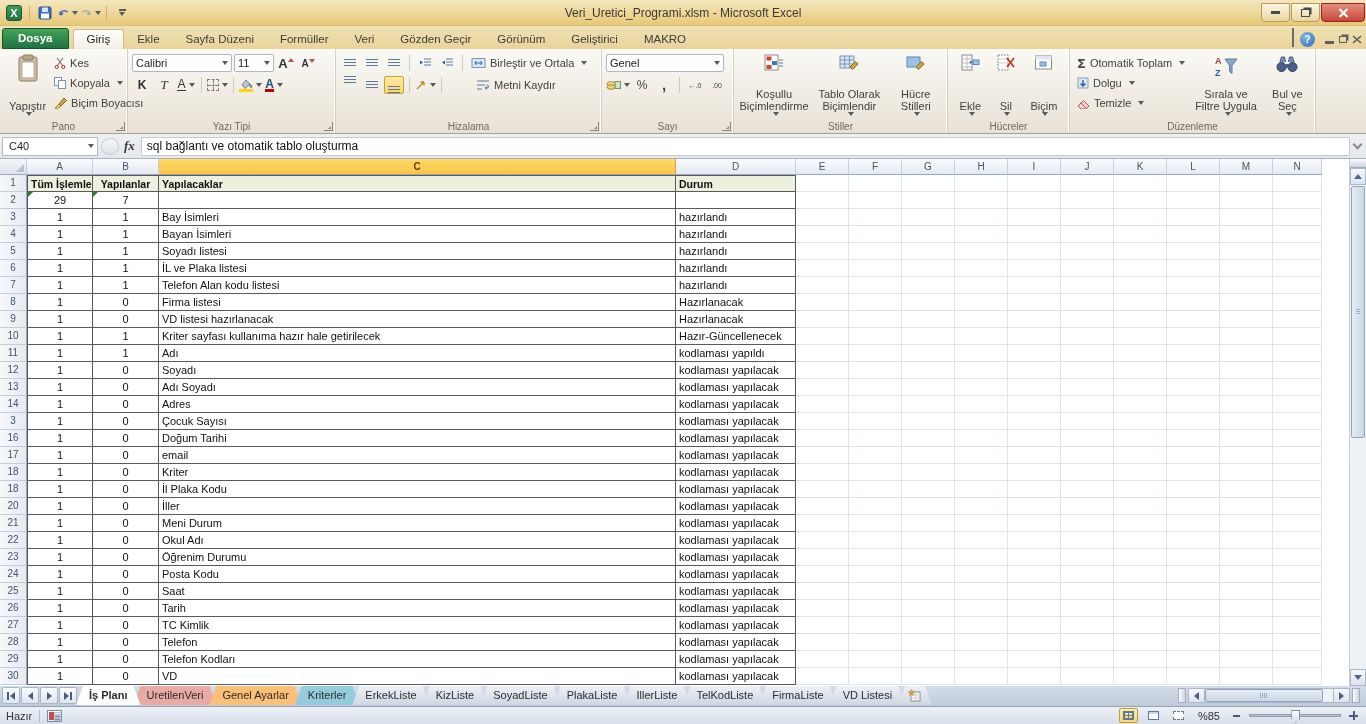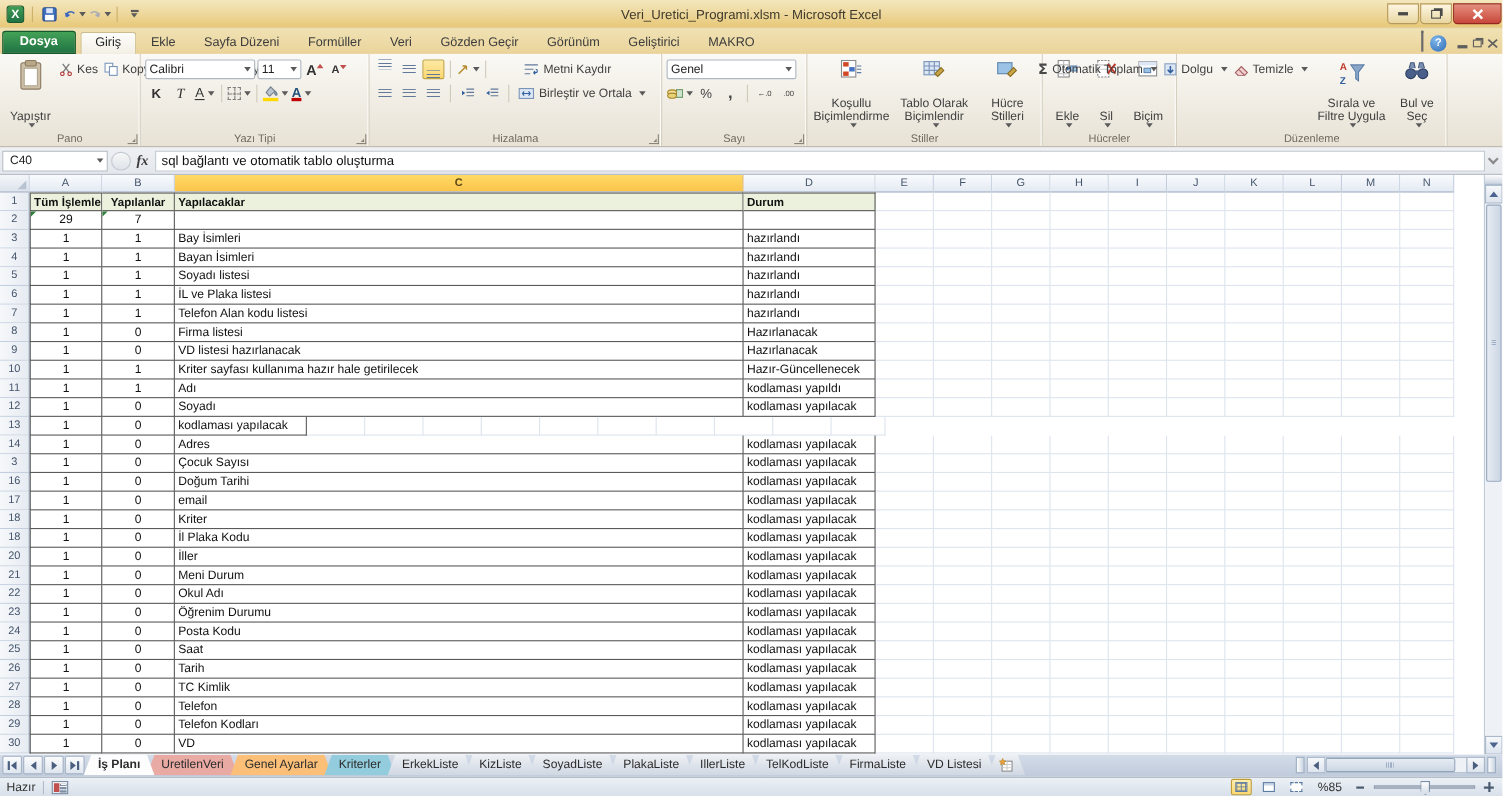--- a/index.html
+++ b/index.html
@@ -36,21 +36,21 @@
 
   
   .ribbon{height:85px;background:linear-gradient(180deg,#faf9f5,#f0ece3 55%,#e8e2d5);border-bottom:1px solid #a8a193;display:flex}
   .rgroup{position:relative;border-right:1px solid #d5cfc0;box-shadow:inset -2px 0 0 -1px #fdfdfb;padding:3px 4px 14px}
   .glabel{position:absolute;bottom:1px;left:0;right:0;text-align:center;font-size:10px;color:#6e6a60}
   .launcher{position:absolute;right:2px;bottom:2px;width:9px;height:9px;border-left:1px solid #8a8577;border-top:1px solid #8a8577;transform:rotate(180deg)}
   .launcher:after{content:"";position:absolute;left:1px;top:1px;width:0;height:0;border-top:3px solid #8a8577;border-right:3px solid transparent}
   .gbody{display:flex;height:66px}
   .bigbtn{display:flex;flex-direction:column;align-items:center;justify-content:flex-start;font-size:11px;color:#3f3f3f;padding:2px 5px;border-radius:3px;text-align:center;line-height:12px}
   .sbtn{display:flex;align-items:center;gap:4px;font-size:11px;color:#3f3f3f;height:20px;padding:0 3px;white-space:nowrap}
-  .smallcol{display:flex;flex-direction:row;justify-content:flex-end;padding-top:1px}
+  .smallcol{display:flex;flex-direction:column;justify-content:flex-start;padding-top:1px}
   .iconbtn{display:flex;align-items:center;justify-content:center;min-width:20px;height:18px;border-radius:2px}
   .iconbtn.active{background:linear-gradient(#fde9a2,#fbd771);border:1px solid #c2a33c}
   .combo{background:#fff;border:1px solid #aeb7c2;height:18px;display:flex;align-items:center;font-size:11px;color:#222;padding:0 3px;border-radius:2px}
   .combo .dd{margin-left:auto}
   .bars{display:inline-block;width:12px;height:9px;background-image:repeating-linear-gradient(to bottom,#61789b 0,#61789b 1px,transparent 1px,transparent 3px)}
   .bars-b{height:7px;align-self:flex-end}
   .rowline{display:flex;align-items:center;gap:2px;height:22px}
   .vsep{width:1px;height:16px;background:#d0cabb;margin:0 3px}
   .letter-b{font-weight:bold;font-size:12px;color:#333}
   .letter-i{font-style:italic;font-family:"Liberation Serif",serif;font-size:13px;color:#333}
@@ -320,20 +320,53 @@
         </div>
       </div>
       <div class="glabel">Yazı Tipi</div>
       <span class="launcher"></span>
     </div>
 
     <div class="rgroup" style="width:266px">
       <div style="display:flex;flex-direction:column">
         <div class="rowline">
           <span class="iconbtn">
+              <span class="bars"></span>
+            </span>
+          <span class="iconbtn">
+              <span class="bars"></span>
+            </span>
+          <span class="iconbtn">
+              <span class="bars"></span>
+            </span>
+          <span class="vsep"></span>
+          <span class="iconbtn">
+              <svg width="13" height="10" viewBox="0 0 13 10">
+                <path d="M5 1 h7 M5 4 h7 M5 7 h7" stroke="#61789b"></path>
+                <path d="M4 4.5 L1 2.5 v4 Z" fill="#2f5f9e"></path>
+              </svg>
+            </span>
+          <span class="iconbtn">
+              <svg width="13" height="10" viewBox="0 0 13 10">
+                <path d="M5 1 h7 M5 4 h7 M5 7 h7" stroke="#61789b"></path>
+                <path d="M1 4.5 L4 2.5 v4 Z" fill="#2f5f9e"></path>
+              </svg>
+            </span>
+          <span class="vsep"></span>
+          <span class="sbtn">
+            <svg width="15" height="12" viewBox="0 0 15 12">
+                <rect x="1" y="1.5" width="13" height="9" fill="#dce6f4" stroke="#7a94b8"></rect>
+                <path d="M4 6 h7 M5.5 4 L4 6 L5.5 8 M9.5 4 L11 6 L9.5 8" stroke="#2f5f9e" fill="none"></path>
+              </svg>
+            <span>Birleştir ve Ortala</span>
+              <span class="dd"></span>
+          </span>
+        </div>
+        <div class="rowline">
+          <span class="iconbtn">
               <span class="bars" style="align-self:flex-start"></span>
             </span>
           <span class="iconbtn">
               <span class="bars"></span>
             </span>
           <span class="iconbtn active">
               <span class="bars bars-b"></span>
             </span>
           <span class="vsep"></span>
           <span class="iconbtn">
@@ -342,53 +375,20 @@
               </svg>
               <span class="dd"></span>
             </span>
           <span class="vsep"></span>
           <span class="sbtn" style="margin-left:26px">
             <svg width="14" height="12" viewBox="0 0 14 12">
                 <path d="M1 2 h12 M1 6 h8 M1 10 h5" stroke="#61789b"></path>
                 <path d="M11 6 c2 0 2 3 0 3 h-2 M9 9 l1.5-1.5 M9 9 l1.5 1.5" stroke="#2f5f9e" fill="none"></path>
               </svg>
             <span>Metni Kaydır</span>
-          </span>
-        </div>
-        <div class="rowline">
-          <span class="iconbtn">
-              <span class="bars"></span>
-            </span>
-          <span class="iconbtn">
-              <span class="bars"></span>
-            </span>
-          <span class="iconbtn">
-              <span class="bars"></span>
-            </span>
-          <span class="vsep"></span>
-          <span class="iconbtn">
-              <svg width="13" height="10" viewBox="0 0 13 10">
-                <path d="M5 1 h7 M5 4 h7 M5 7 h7" stroke="#61789b"></path>
-                <path d="M4 4.5 L1 2.5 v4 Z" fill="#2f5f9e"></path>
-              </svg>
-            </span>
-          <span class="iconbtn">
-              <svg width="13" height="10" viewBox="0 0 13 10">
-                <path d="M5 1 h7 M5 4 h7 M5 7 h7" stroke="#61789b"></path>
-                <path d="M1 4.5 L4 2.5 v4 Z" fill="#2f5f9e"></path>
-              </svg>
-            </span>
-          <span class="vsep"></span>
-          <span class="sbtn">
-            <svg width="15" height="12" viewBox="0 0 15 12">
-                <rect x="1" y="1.5" width="13" height="9" fill="#dce6f4" stroke="#7a94b8"></rect>
-                <path d="M4 6 h7 M5.5 4 L4 6 L5.5 8 M9.5 4 L11 6 L9.5 8" stroke="#2f5f9e" fill="none"></path>
-              </svg>
-            <span>Birleştir ve Ortala</span>
-              <span class="dd"></span>
           </span>
         </div>
       </div>
       <div class="glabel">Hizalama</div>
       <span class="launcher"></span>
     </div>
 
     <div class="rgroup" style="width:132px">
       <div style="display:flex;flex-direction:column">
         <div class="rowline">
@@ -780,20 +780,21 @@
             <div class="cell" style="width: 53px;"></div>
             <div class="cell" style="width: 53px;"></div>
             <div class="cell" style="width: 53px;"></div>
             <div class="cell" style="width: 53px;"></div>
             <div class="cell" style="width: 49px;"></div>
           </div>
           <div class="grow">
             <div class="rownum">13</div>
             <div class="cell tcell first center" style="width: 66px;">1</div>
             <div class="cell tcell center" style="width: 66px;">0</div>
+            <div class="cell tcell" style="width: 517px;">Adı Soyadı</div>
             <div class="cell tcell" style="width: 120px;">kodlaması yapılacak</div>
             <div class="cell" style="width: 53px;"></div>
             <div class="cell" style="width: 53px;"></div>
             <div class="cell" style="width: 53px;"></div>
             <div class="cell" style="width: 53px;"></div>
             <div class="cell" style="width: 53px;"></div>
             <div class="cell" style="width: 53px;"></div>
             <div class="cell" style="width: 53px;"></div>
             <div class="cell" style="width: 53px;"></div>
             <div class="cell" style="width: 53px;"></div>

